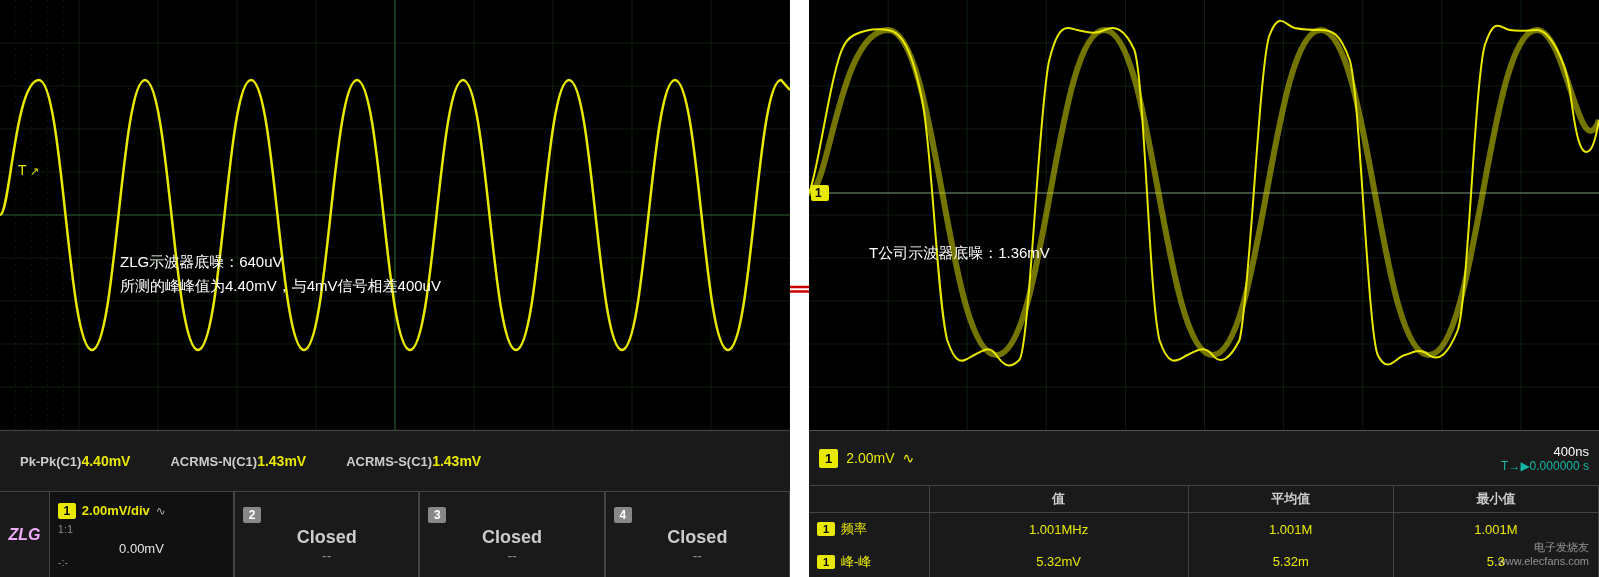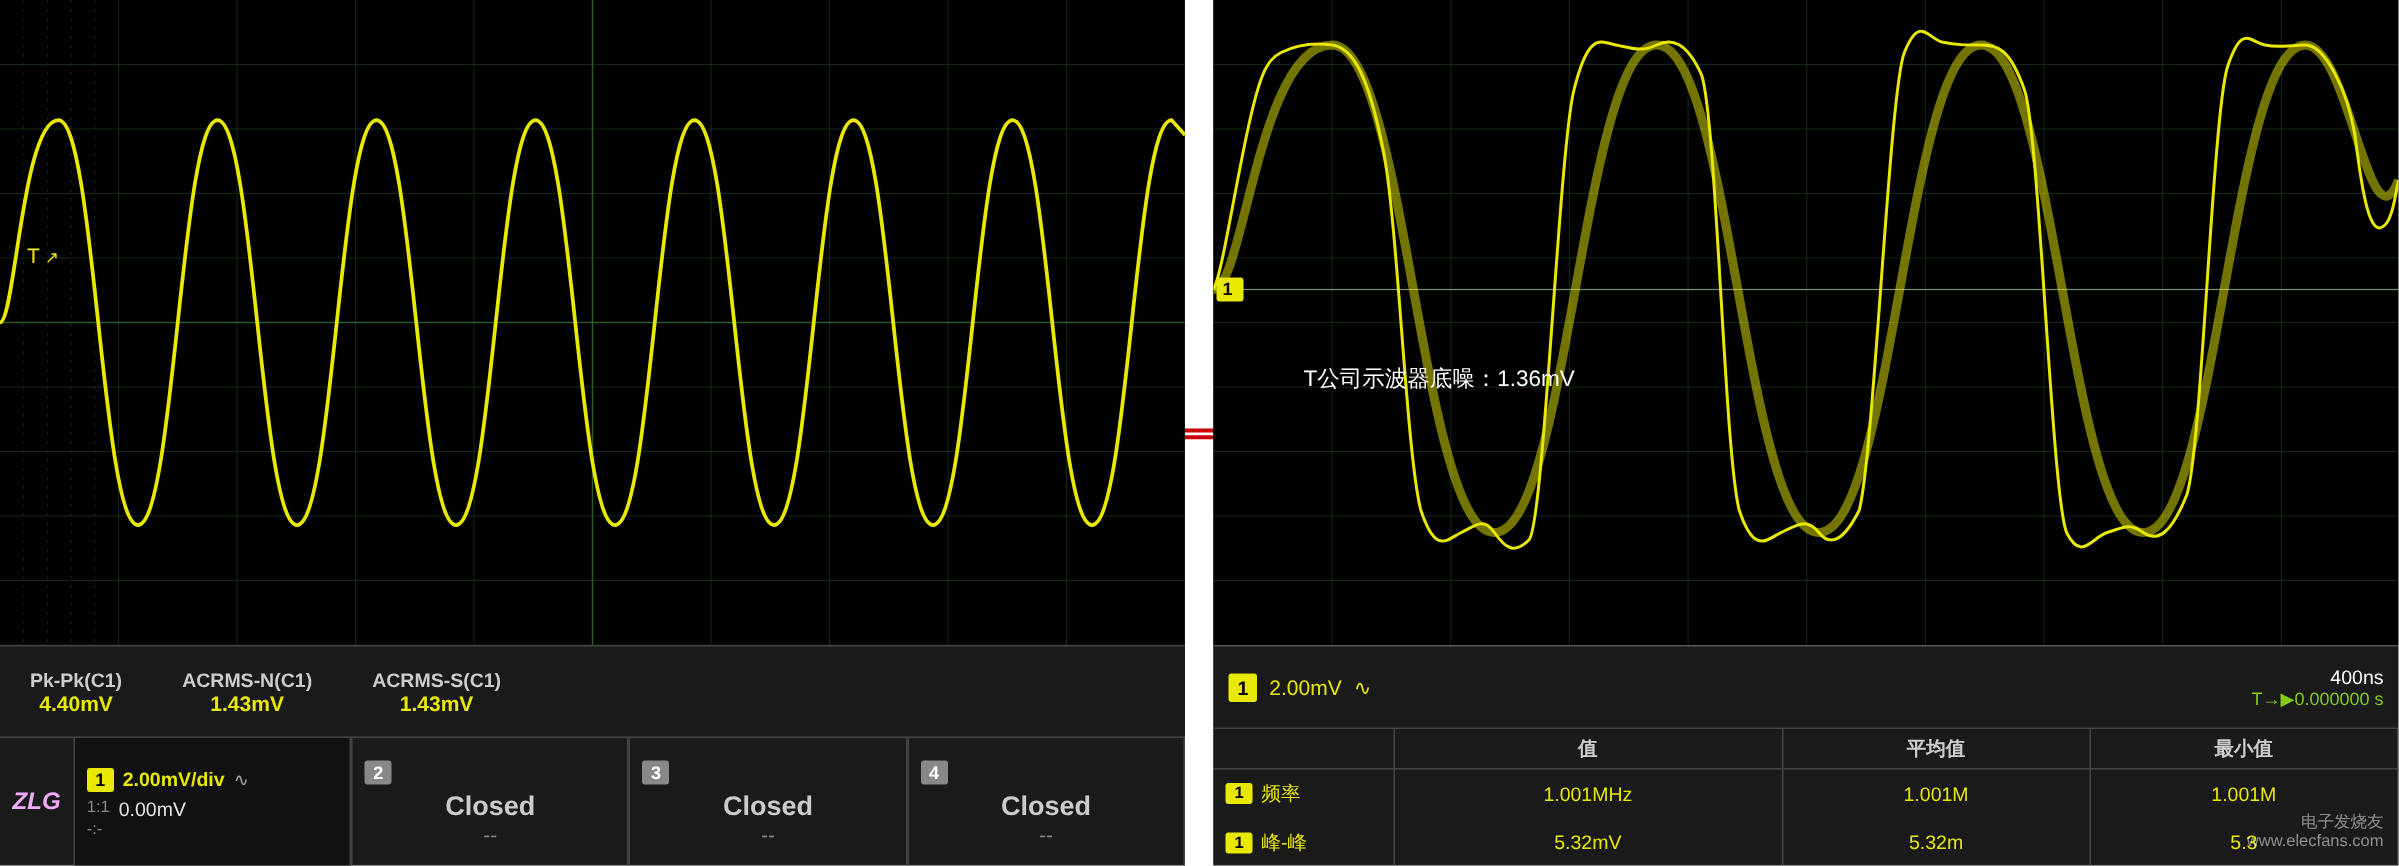--- a/index.html
+++ b/index.html
@@ -45,21 +45,21 @@
       display: flex;
       flex-direction: row;
       align-items: center;
       padding: 8px 20px;
       gap: 40px;
       height: 60px;
     }
 
     .measurement-item {
       display: flex;
-      flex-direction: column;
+      flex-direction: row;
       align-items: center;
     }
 
     .measurement-label {
       color: #ccc;
       font-size: 13px;
       font-weight: bold;
     }
 
     .measurement-value {
@@ -367,20 +367,24 @@
         C 646,350 651,80 675,80
         C 699,80 704,350 728,350
         C 752,350 757,80 781,80
         L 790,90
       " fill="none" stroke="#e8e800" stroke-width="2.5"></path>
 
       <text x="18" y="175" fill="#e8e800" font-size="14" font-family="Arial">T</text>
       <text x="30" y="175" fill="#e8e800" font-size="11" font-family="Arial">↗</text>
     </svg>
 
+    <div class="left-annotation">
+      <div>ZLG示波器底噪：640uV</div>
+      <div>所测的峰峰值为4.40mV，与4mV信号相差400uV</div>
+    </div>
   </div>
 
   <div class="left-status-bar">
 
     <div class="measurements-row">
       <div class="measurement-item">
         <span class="measurement-label">Pk-Pk(C1)</span>
         <span class="measurement-value">4.40mV</span>
       </div>
       <div class="measurement-item">
@@ -398,21 +402,21 @@
       <div class="zlg-logo">
         <span class="zlg-text">ZLG</span>
       </div>
 
       <div class="channel-item active">
         <div class="channel-header">
           <span class="ch-number-box">1</span>
           <span class="ch-scale">2.00mV/div</span>
           <span class="ch-wave-icon">∿</span>
         </div>
-        <div style="display:flex;flex-direction:row;align-items:center;gap:6px;width:100%;">
+        <div style="display:flex;flex-direction:column;align-items:center;gap:6px;width:100%;">
           <span class="ch-ratio">1:1</span>
           <span class="ch-offset">0.00mV</span>
         </div>
         <div style="color:#888;font-size:11px;align-self:flex-start;">-:-</div>
       </div>
 
       <div class="sep-line"></div>
 
       <div class="channel-item">
         <div class="channel-header">
@@ -525,21 +529,21 @@
   <div class="right-status">
 
     <div class="right-status-top">
       <div class="ch1-scale-info">
         <span class="ch-number-box" style="background:#e8e800;color:#000;font-size:13px;padding:2px 6px;">1</span>
         <span style="color:#e8e800;font-size:14px;font-weight:normal;">2.00mV</span>
         <span style="color:#e8e800;font-size:14px;">∿</span>
       </div>
       <div class="time-info">
         <div style="color:#fff;font-size:13px;text-align:right;">400ns</div>
-        <div style="color:#84cc16;font-size:12px;text-align:left;">T→▶0.000000 s</div>
+        <div style="color:#14b8a6;font-size:12px;text-align:left;">T→▶0.000000 s</div>
       </div>
     </div>
 
     <table class="right-measurements-table">
       <thead>
         <tr>
           <th style="width:120px;"></th>
           <th>值</th>
           <th>平均值</th>
           <th>最小值</th>

